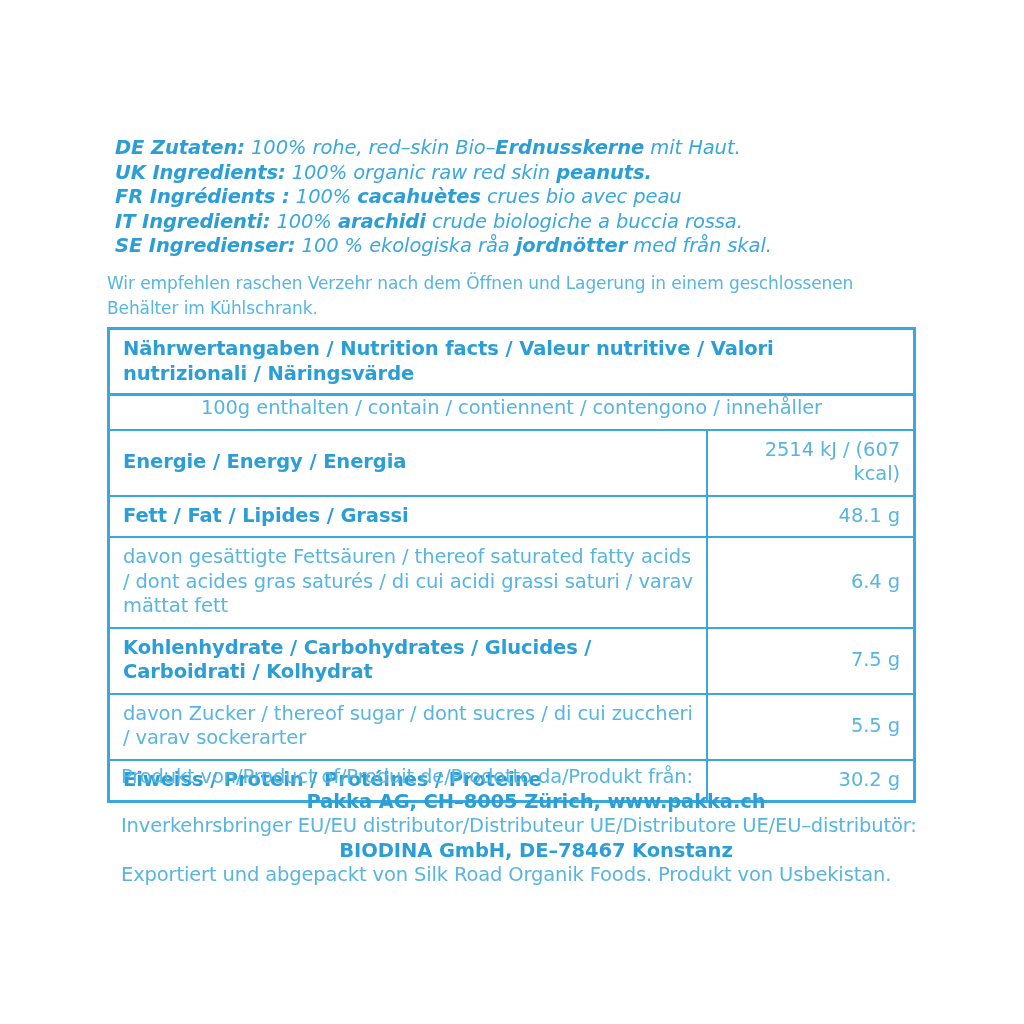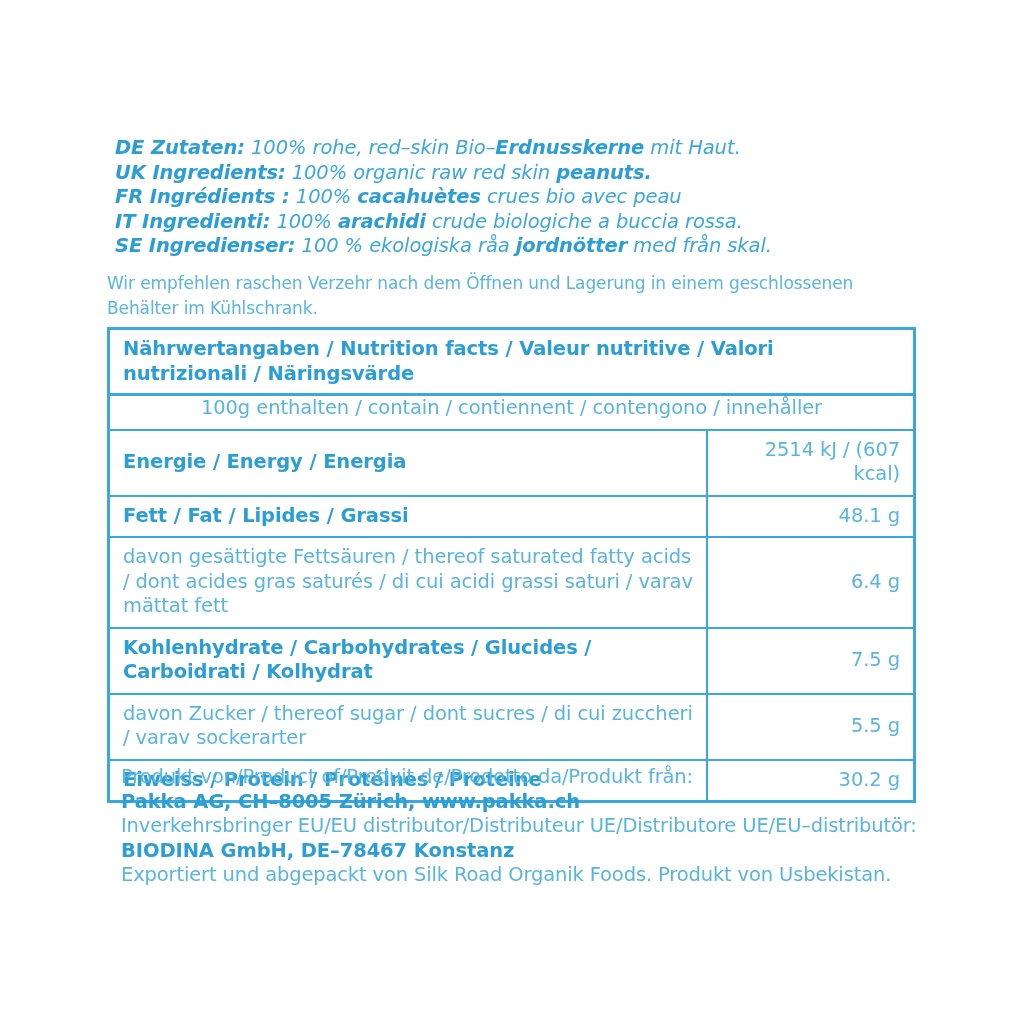--- a/index.html
+++ b/index.html
@@ -123,20 +123,21 @@
     font-size: 19.5px;
     line-height: 24.6px;
     white-space: nowrap;
     color: #57b5e0;
     letter-spacing: -0.15px;
   }
   .foot-line.strong {
     font-weight: bold;
     color: #2b9ed6;
     letter-spacing: -0.1px;
+    text-align: center;
   }
 </style>
 </head>
 <body>
 
 <div class="page">
 
   <div class="ingredients" id="ingredients-block">
       <div class="ing-line"><span class="lang">DE Zutaten:</span><span> 100% rohe, red–skin Bio–</span><span class="em">Erdnusskerne</span><span> mit Haut.</span></div>
       <div class="ing-line"><span class="lang">UK Ingredients:</span><span> 100% organic raw red skin </span><span class="em">peanuts.</span><span></span></div>

